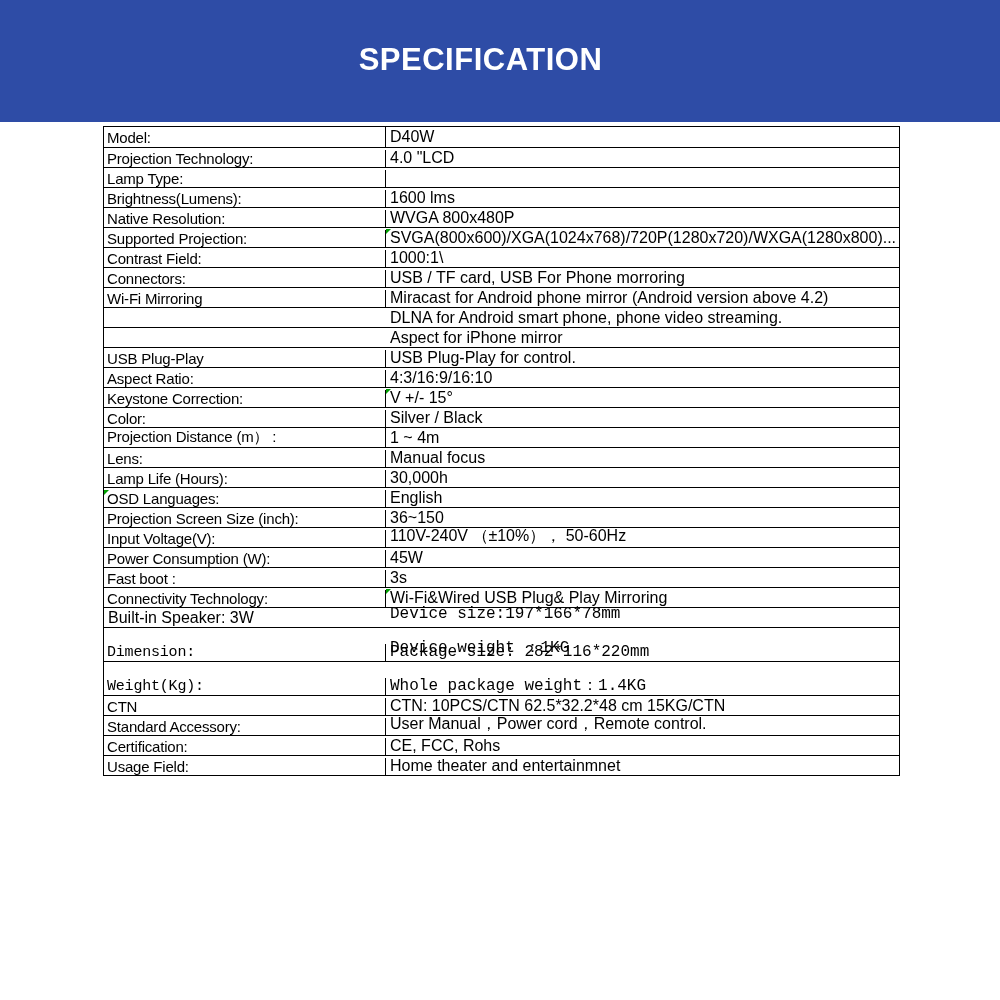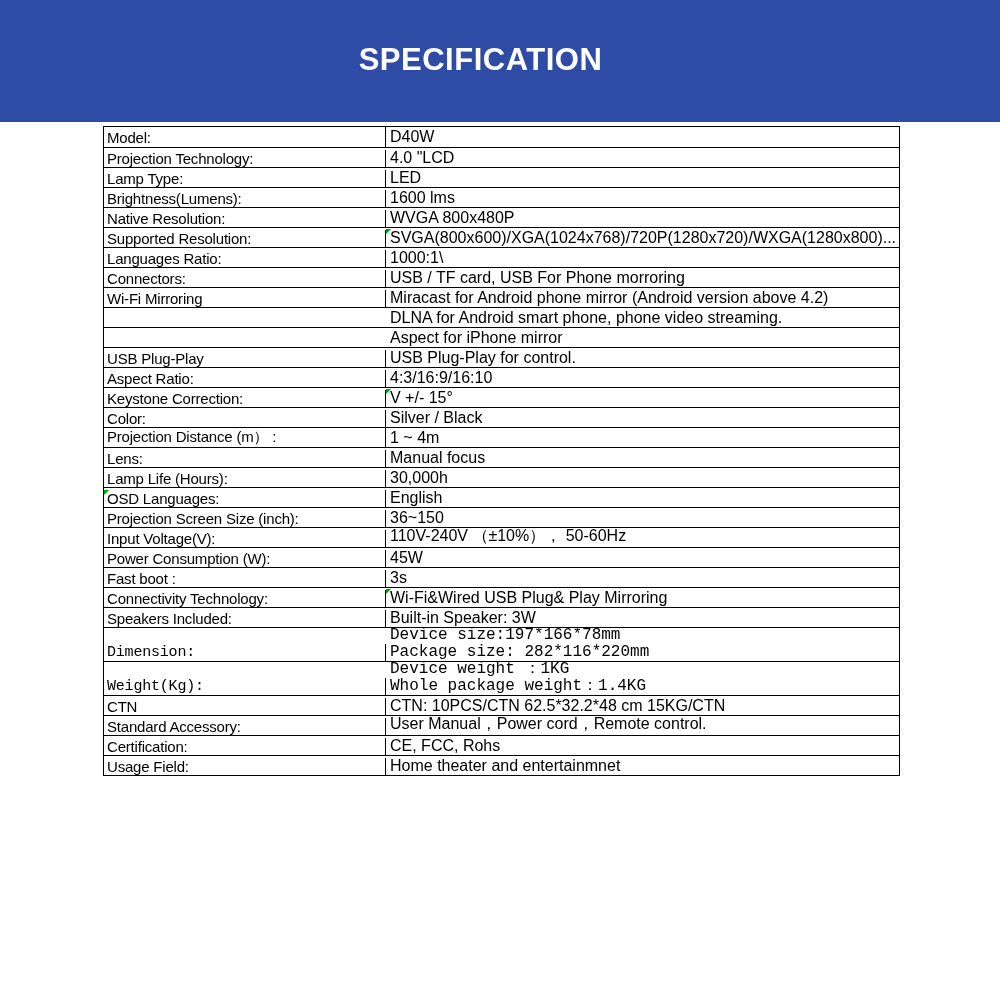--- a/index.html
+++ b/index.html
@@ -60,21 +60,21 @@
     font-size:15px;
     letter-spacing:-0.2px;
     color:#000000;
   }
   .cell.value{
     flex:1;
     padding:0 0 0 4px;
     font-size:16px;
     color:#000000;
   }
-  .double .cell.value .line{line-height:17px;}
+  .double .cell.value .line{line-height:17px;margin-top:21px;}
   .marker{
     position:absolute;top:0;left:0;
     width:0;height:0;
     border-top:5px solid var(--marker-color);
     border-right:5px solid transparent;
   }
 </style>
 </head>
 <body>
 
@@ -96,52 +96,49 @@
         <span>Projection Technology:</span>
       </div>
       <div class="cell value">
         <span>4.0 "LCD</span>
       </div>
     </div>
     <div class="row">
       <div class="cell label">
         <span>Lamp Type:</span>
       </div>
-      <div class="cell value">
-        <span>LED</span>
-      </div>
     </div>
     <div class="row">
       <div class="cell label">
         <span>Brightness(Lumens):</span>
       </div>
       <div class="cell value">
         <span>1600 lms</span>
       </div>
     </div>
     <div class="row">
       <div class="cell label">
         <span>Native Resolution:</span>
       </div>
       <div class="cell value">
         <span>WVGA 800x480P</span>
       </div>
     </div>
     <div class="row">
       <div class="cell label">
-        <span>Supported Resolution:</span>
+        <span>Supported Projection:</span>
       </div>
       <div class="cell value">
         <span class="marker"></span>
         <span>SVGA(800x600)/XGA(1024x768)/720P(1280x720)/WXGA(1280x800)...</span>
       </div>
     </div>
     <div class="row">
       <div class="cell label">
-        <span>Languages Ratio:</span>
+        <span>Contrast Field:</span>
       </div>
       <div class="cell value">
         <span>1000:1\</span>
       </div>
     </div>
     <div class="row">
       <div class="cell label">
         <span>Connectors:</span>
       </div>
       <div class="cell value">
@@ -273,23 +270,20 @@
     <div class="row">
       <div class="cell label">
         <span>Connectivity Technology:</span>
       </div>
       <div class="cell value">
         <span class="marker"></span>
         <span>Wi-Fi&amp;Wired USB Plug&amp; Play Mirroring</span>
       </div>
     </div>
     <div class="row">
-      <div class="cell label">
-        <span>Speakers Included:</span>
-      </div>
       <div class="cell value">
         <span>Built-in Speaker: 3W</span>
       </div>
     </div>
     <div class="row double">
       <div class="cell label">
         <span>Dimension:</span>
       </div>
       <div class="cell value">
         <div class="line">Device size:197*166*78mm</div>

